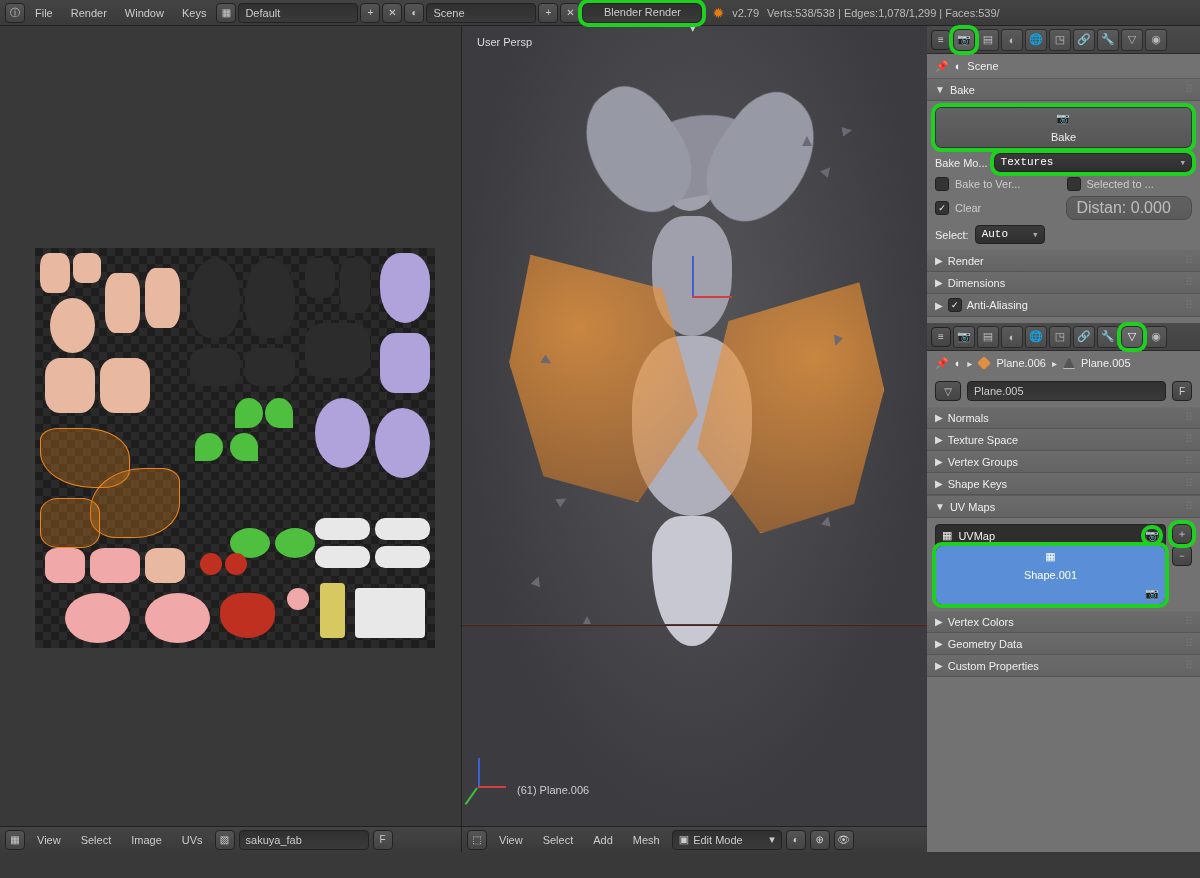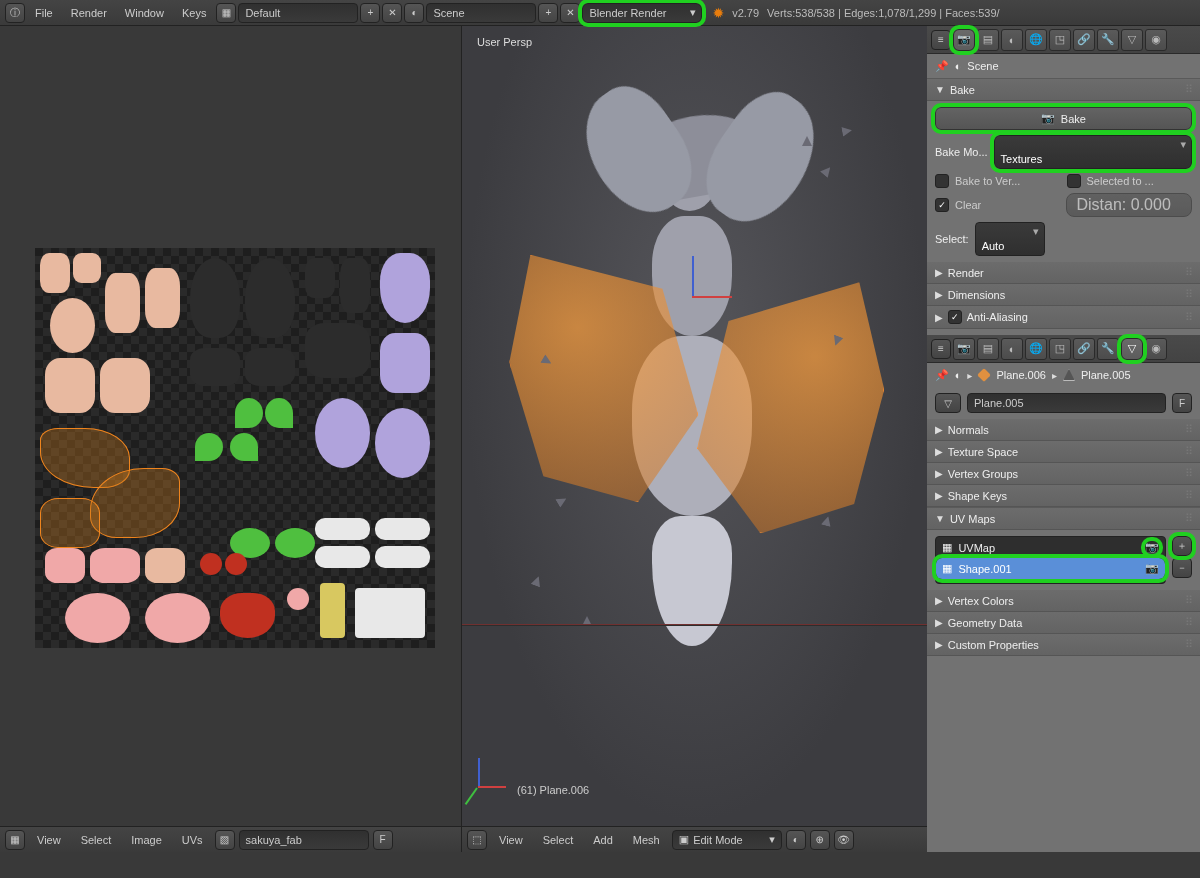--- a/index.html
+++ b/index.html
@@ -164,22 +164,22 @@
     color: #eee; cursor: pointer;
     display: flex; align-items: center; justify-content: center; gap: 6px;
   }
   .field-row { display: flex; align-items: center; gap: 6px; }
   .field-label { flex: 0 0 auto; color: #eee; }
   .dropdown {
     flex: 1;
     background: linear-gradient(#3a3a3a,#2f2f2f);
     border: 1px solid #222;
     border-radius: 4px;
-    padding: 17px 18px 3px 6px;
-    color: #fff; position: relative;
+    padding: 2px 18px 3px 6px;
+    color: #fff; position: relative; font-family: Liberation Mono, monospace;
   }
   .dropdown::after {
     content: '▾'; position: absolute; right: 5px; top: 2px; color: #aaa;
   }
   .checkbox {
     width: 14px; height: 14px;
     background: #333; border: 1px solid #222; border-radius: 3px;
     display: inline-flex; align-items: center; justify-content: center;
     color: #fff; font-size: 9px;
   }
@@ -202,20 +202,21 @@
   .uv-item.selected {
     background: #5a8fd8; color: #fff;
   }
   .list-buttons { display: flex; flex-direction: column; gap: 2px; }
 
   .highlight-green {
     outline: 4px solid #20d020;
     border-radius: 6px;
     position: relative;
     z-index: 5;
+    flex-direction: column;
   }
   .arrow { font-size: 10px; color: #ddd; }
   .grip { color: #777; letter-spacing: -1px; }
   .orange-cube { width:12px; height:12px; background:#e09040; display:inline-block; border-radius:2px; transform: rotate(45deg) scale(0.8); }
   .mesh-icon { width:12px; height:12px; border:1px solid #bbb; display:inline-block; position:relative; background:#555; clip-path: polygon(50% 0,100% 100%,0 100%); }
 </style>
 </head>
 <body>
 
 <div class="top-menu">

